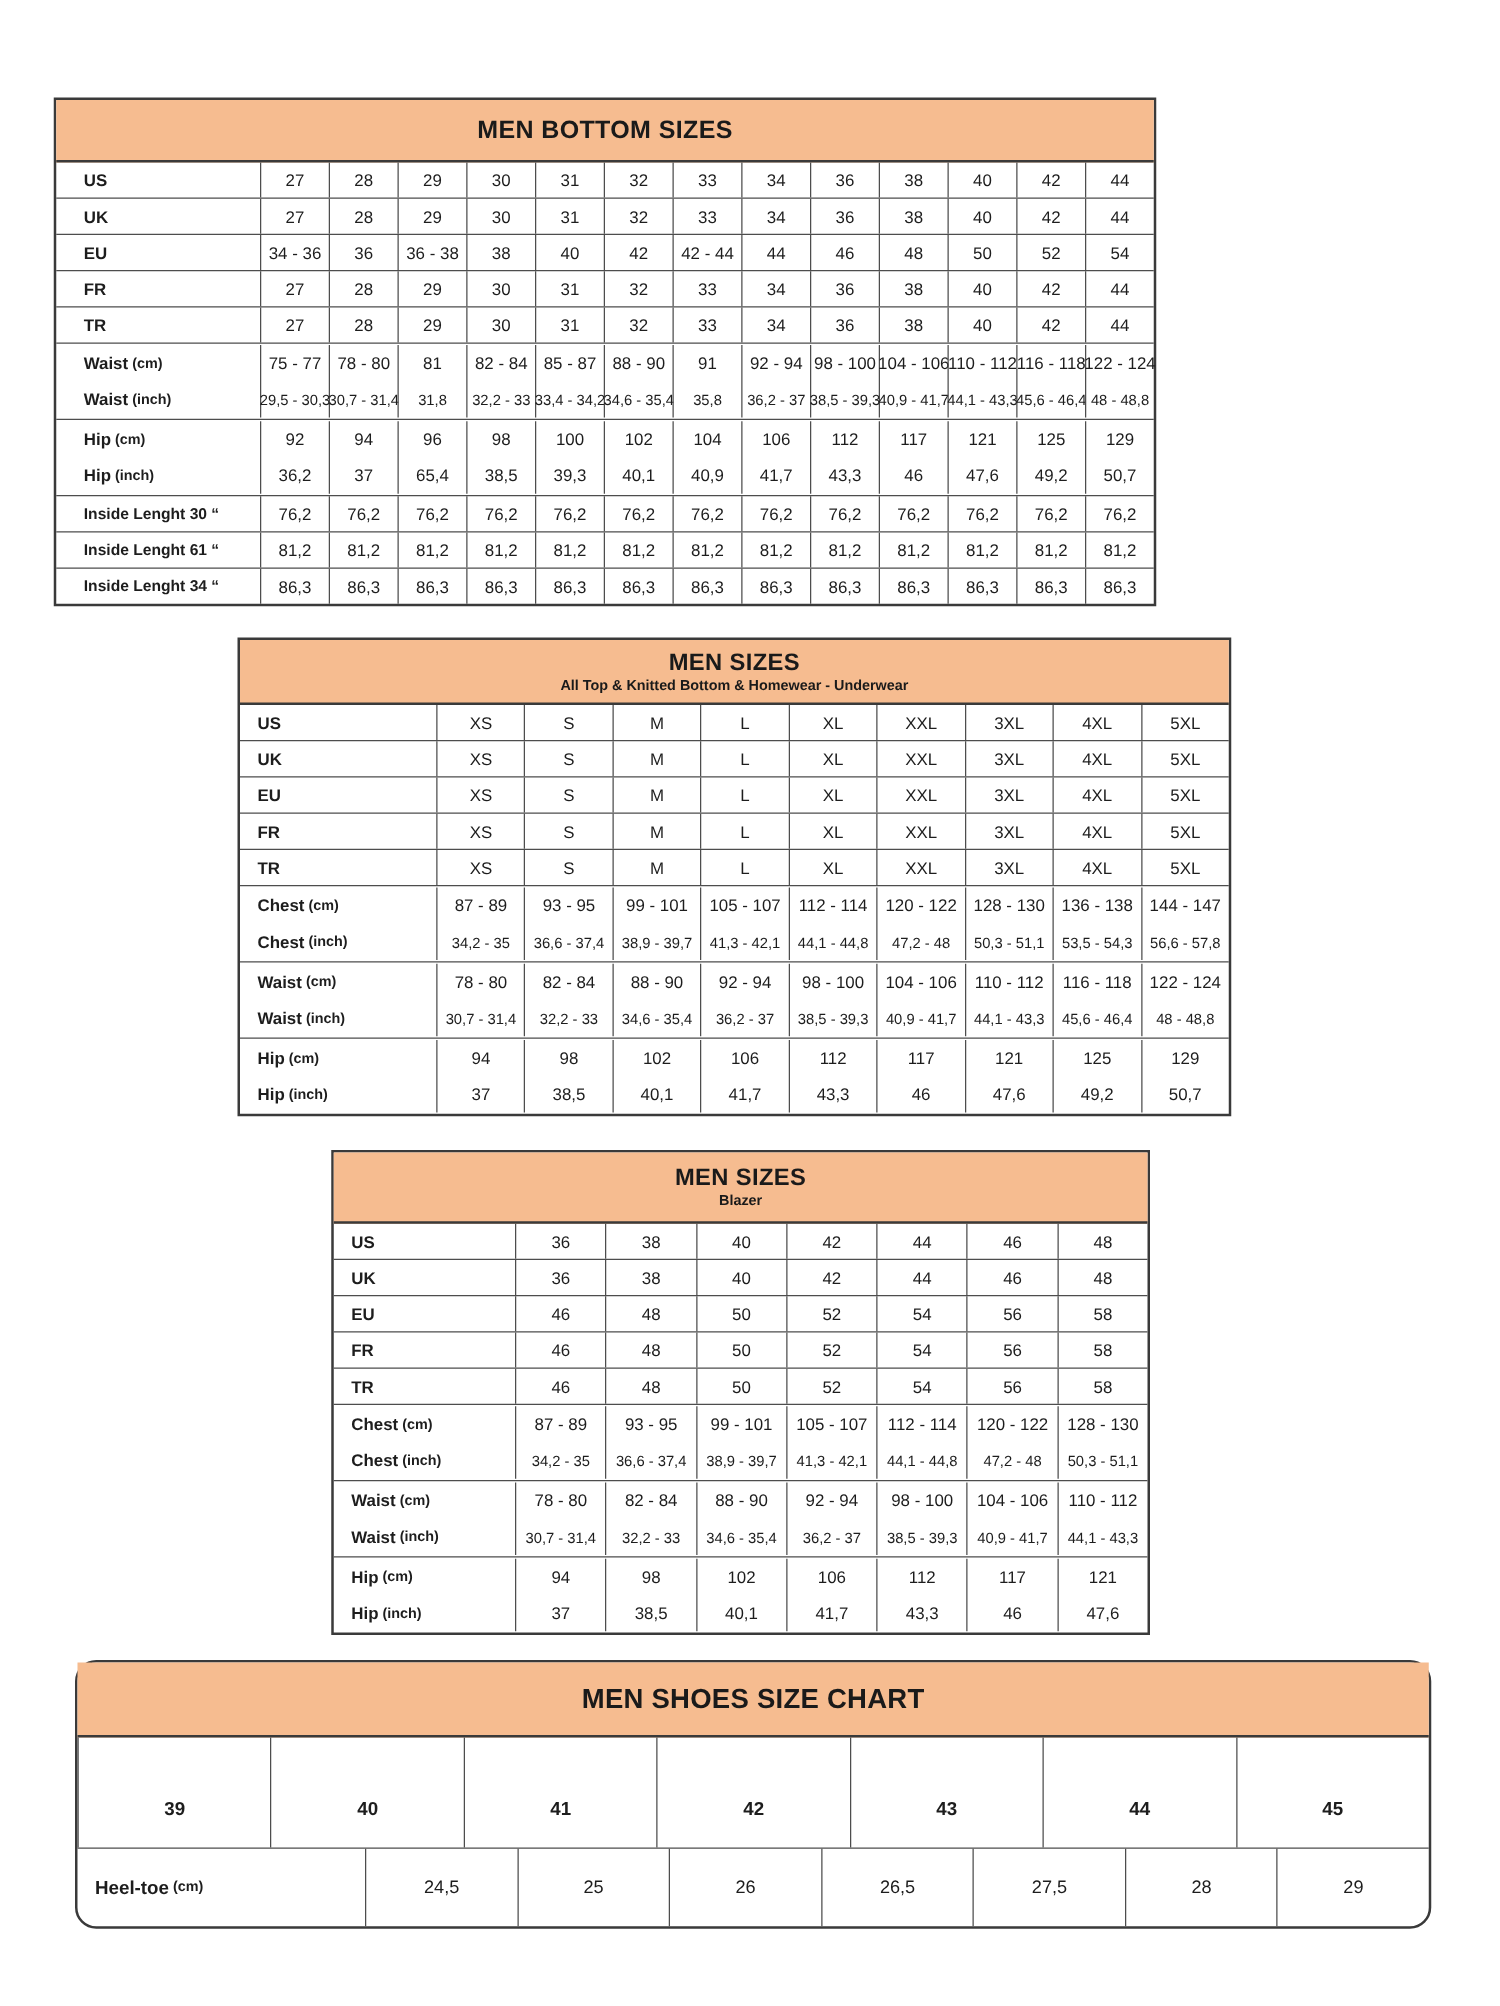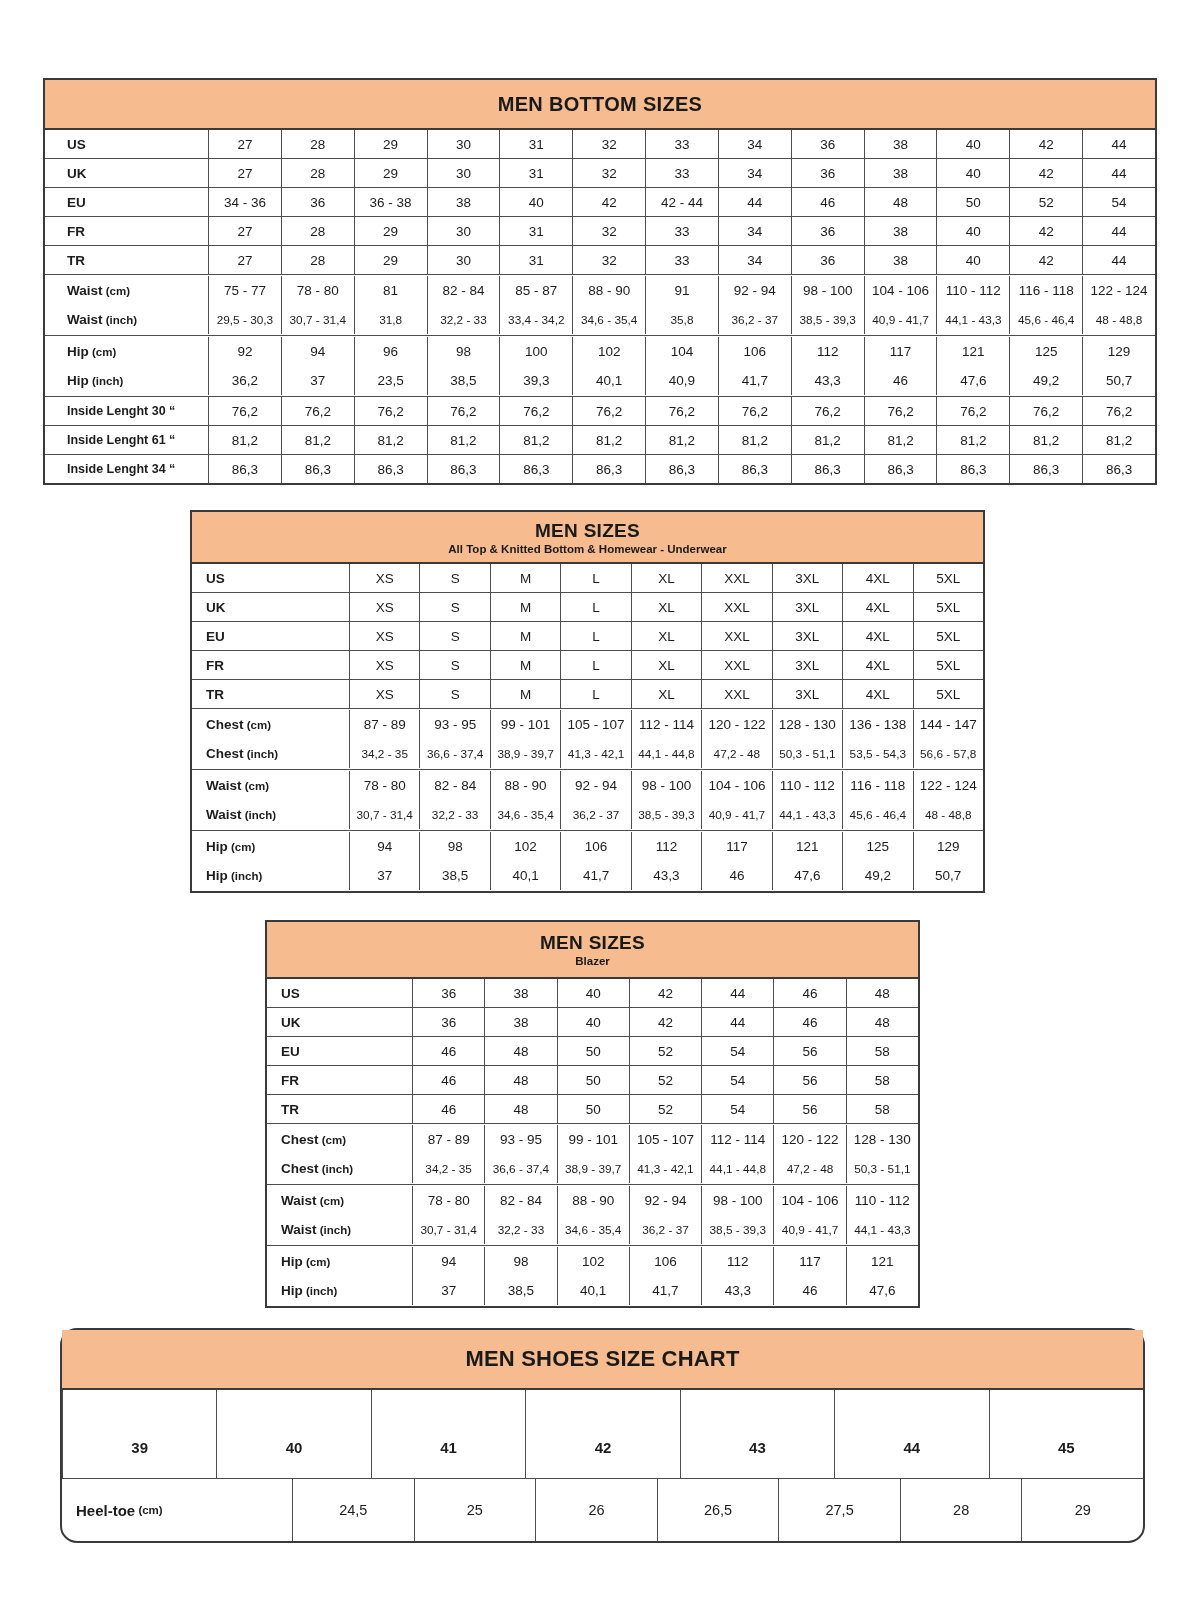--- a/index.html
+++ b/index.html
@@ -97,21 +97,21 @@
   
   .t4 .sec-line{height:62px;font-size:14.5px;}
   .t4 .labelcol .sec-line{font-size:15px;}
   .t4 .sec-line.vbold{font-size:15px;margin-top:26px;}
 </style>
 </head>
 <body>
 
 <div class="page">
 
-  <div class="sizetable t1" style="left:43px;top:78px;width:1114px;--labelw:163px;--labelpad:22px;">
+  <div class="sizetable t1" style="left:43px;top:78px;width:882px;--labelw:163px;--labelpad:22px;">
     <div class="thead" style="height:50px;">
       <div class="t-title">MEN BOTTOM SIZES</div>
     </div>
     <div class="tbody">
         <div class="section">
           <div class="col labelcol">
             <div class="sec-line">
               <span>US</span>
             </div>
           </div>
@@ -417,21 +417,21 @@
           <div class="col">
             <div class="sec-line">92</div>
             <div class="sec-line">36,2</div>
           </div>
           <div class="col">
             <div class="sec-line">94</div>
             <div class="sec-line">37</div>
           </div>
           <div class="col">
             <div class="sec-line">96</div>
-            <div class="sec-line">23,5</div>
+            <div class="sec-line">65,4</div>
           </div>
           <div class="col">
             <div class="sec-line">98</div>
             <div class="sec-line">38,5</div>
           </div>
           <div class="col">
             <div class="sec-line">100</div>
             <div class="sec-line">39,3</div>
           </div>
           <div class="col">

